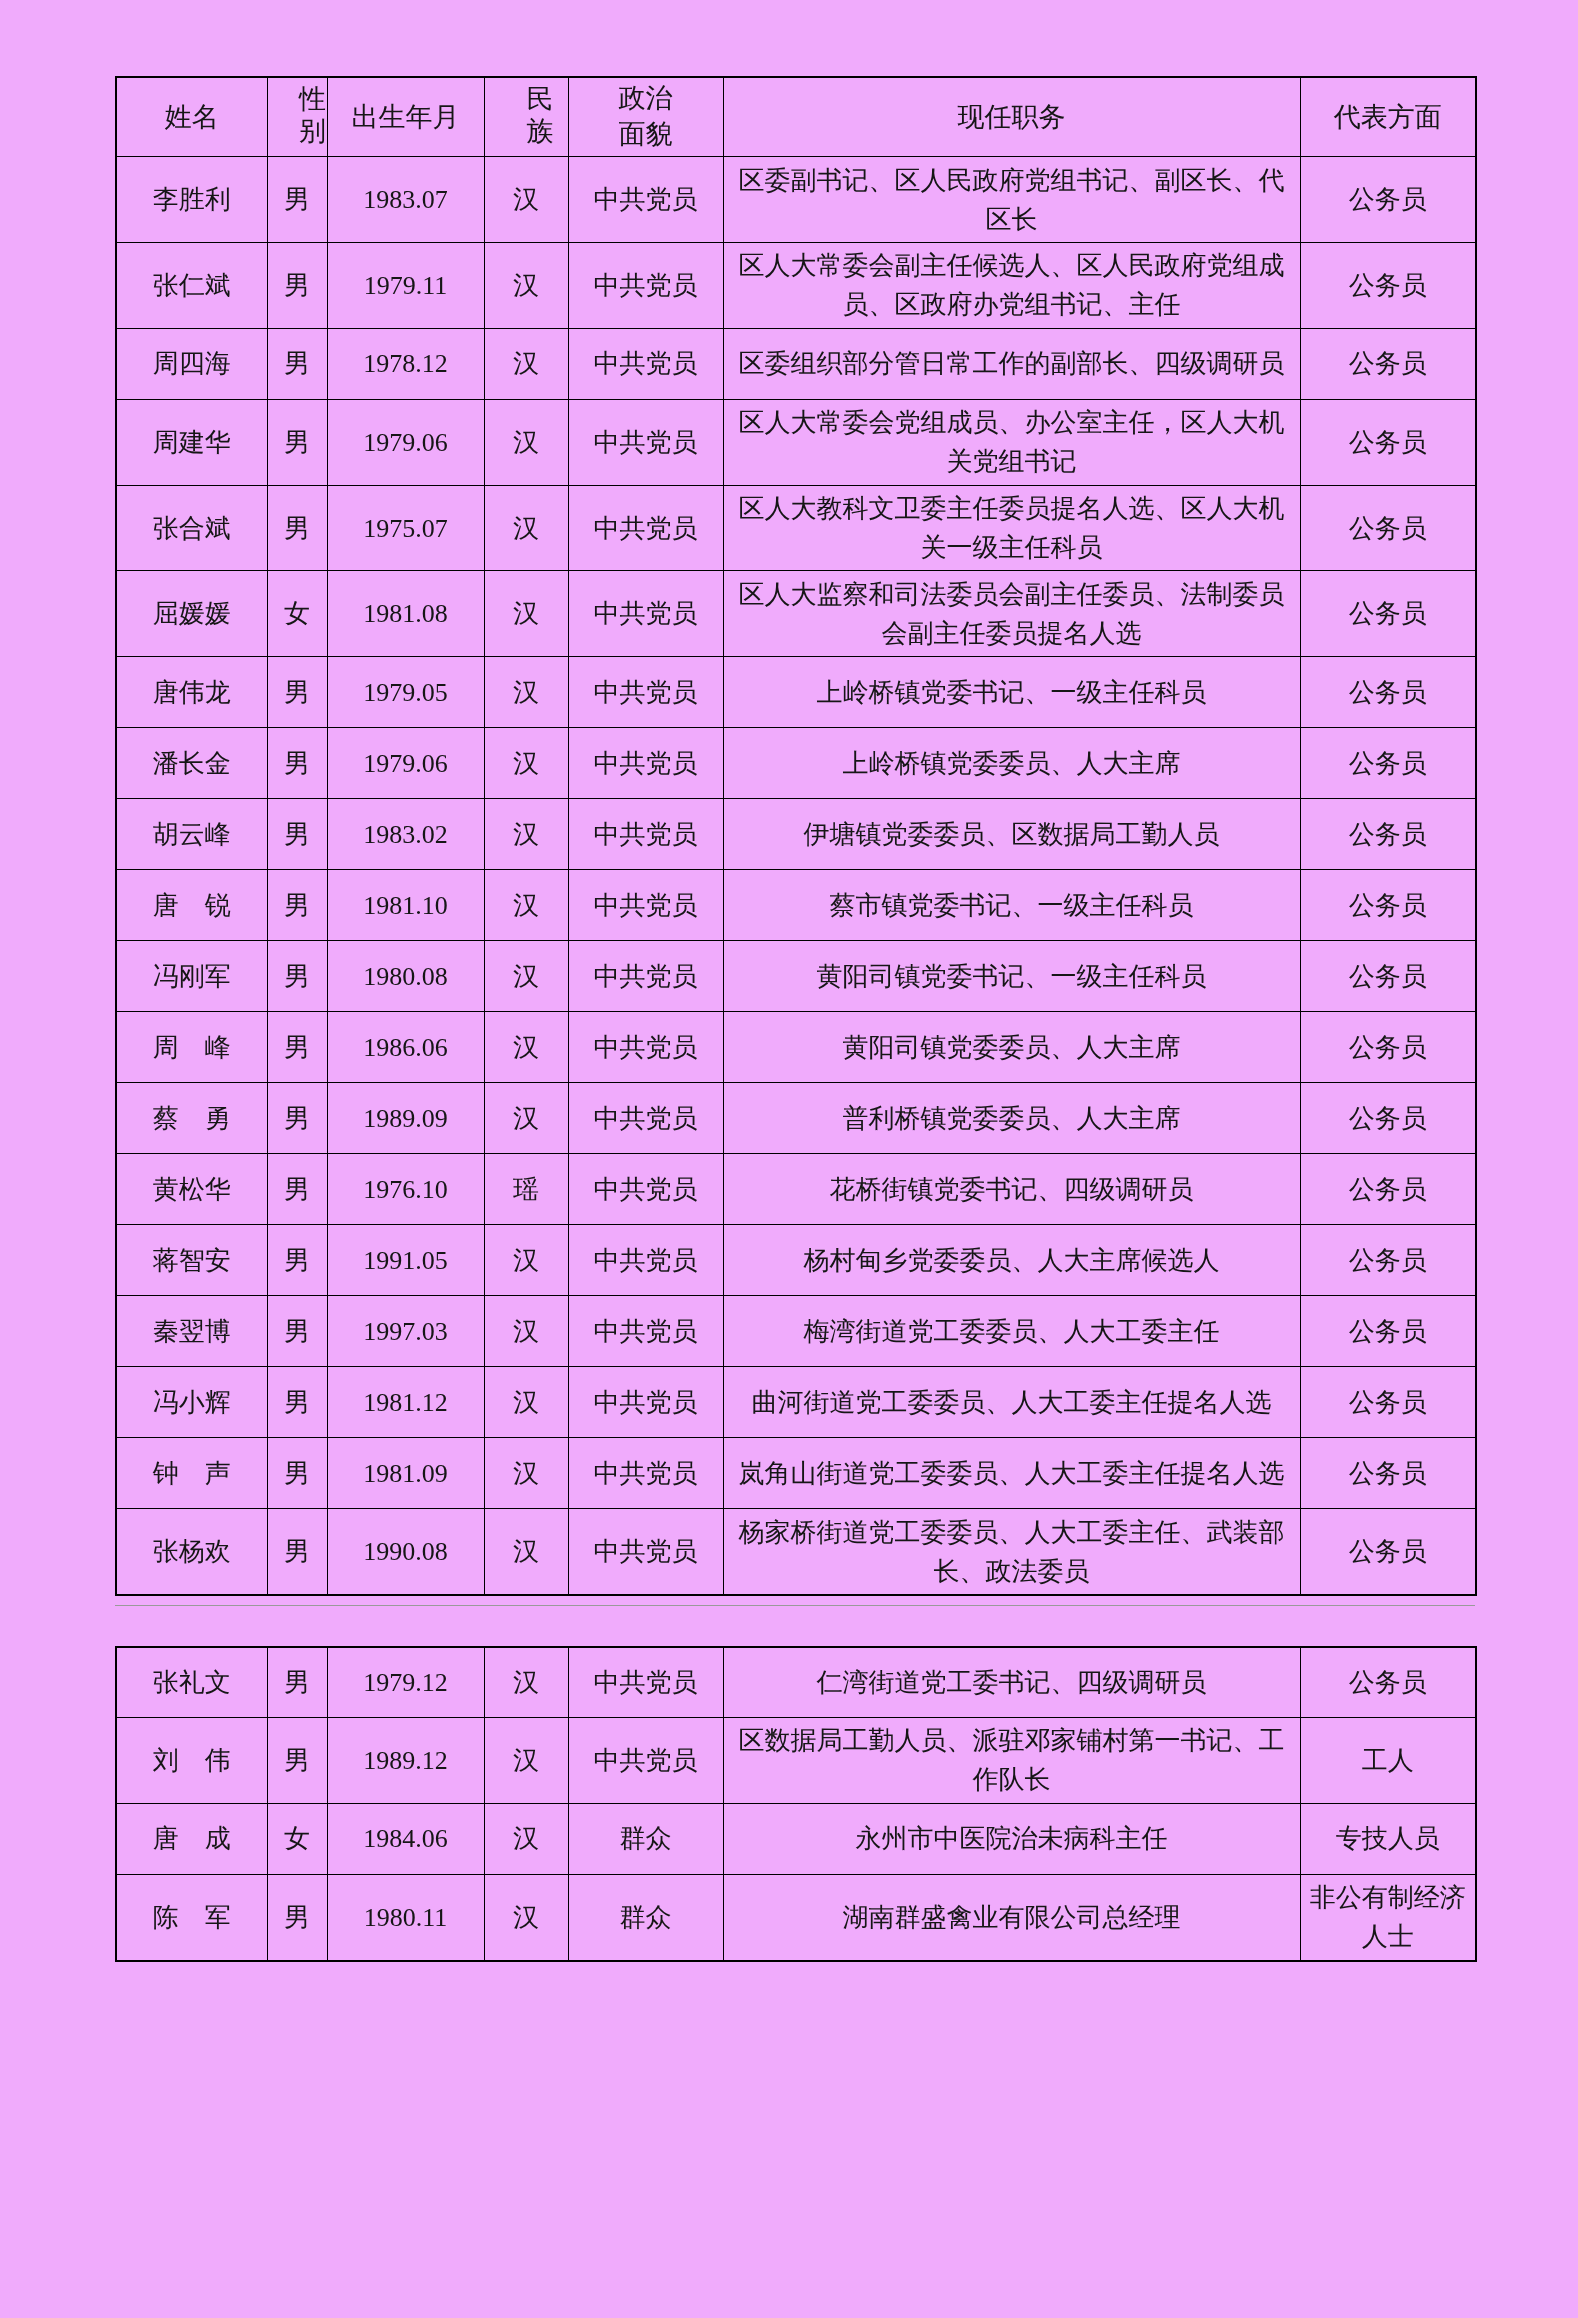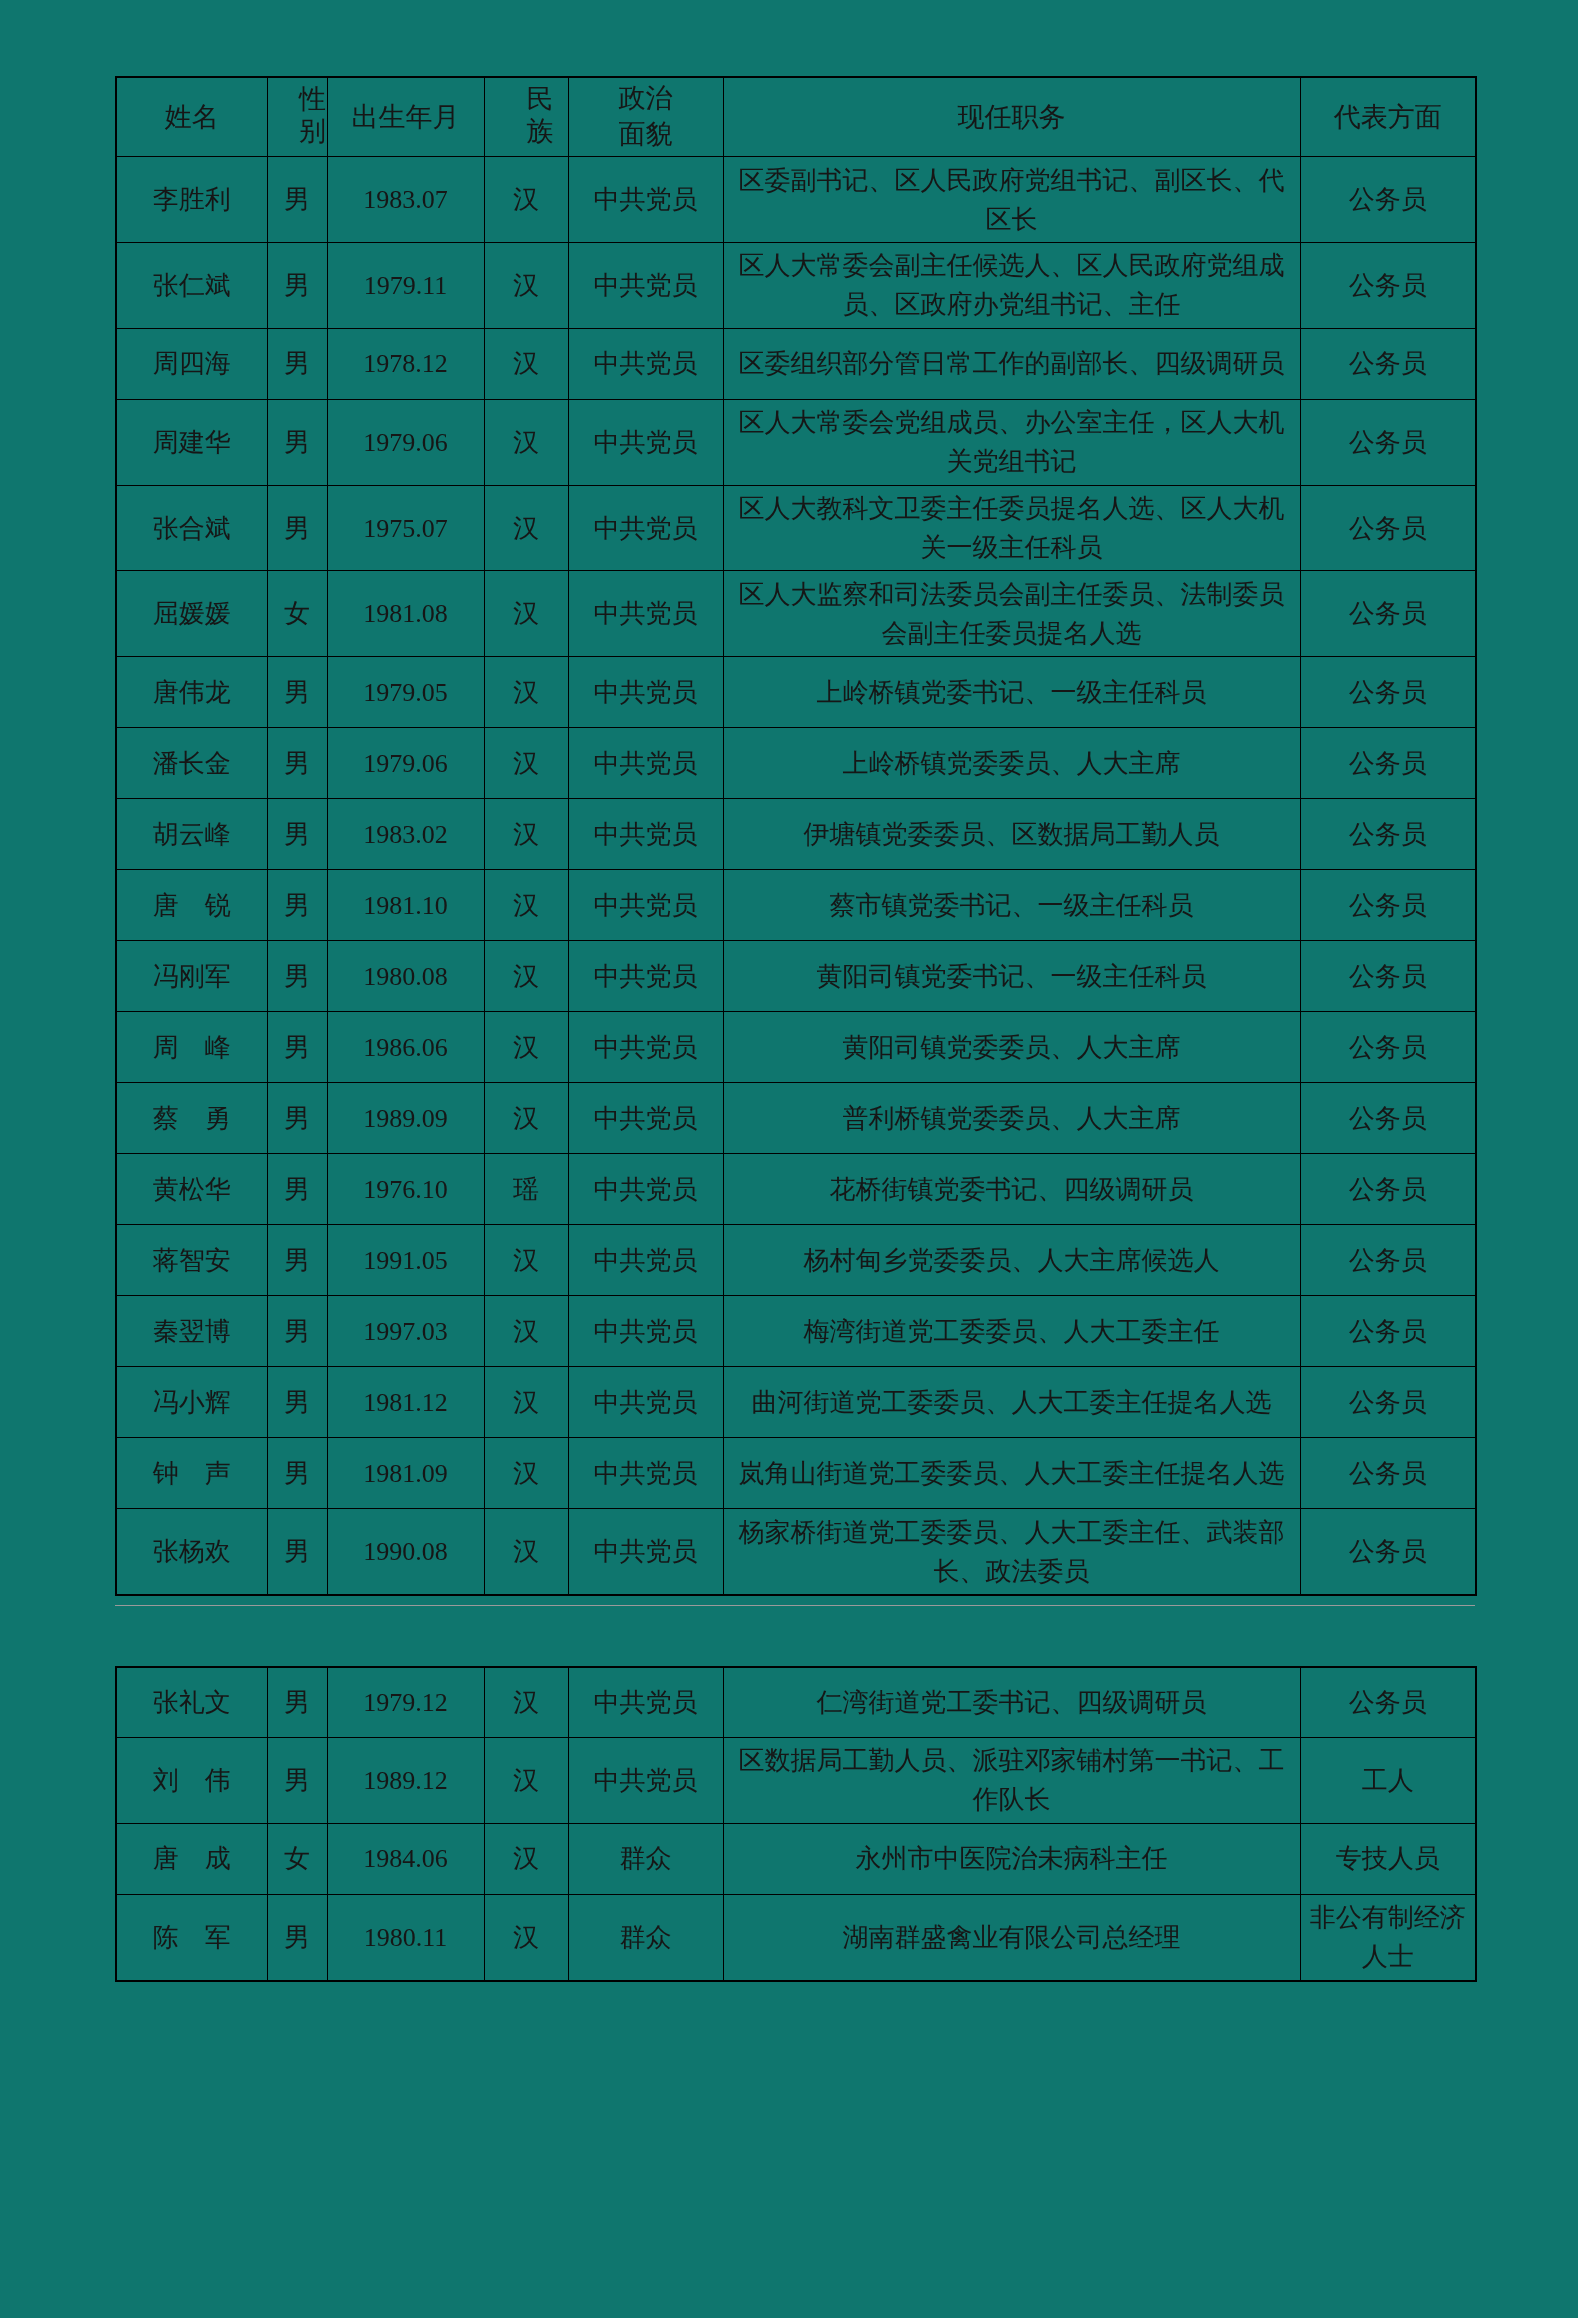--- a/index.html
+++ b/index.html
@@ -2,21 +2,21 @@
 <html style="font-size:13.8px"><head>
 <meta charset="utf-8">
 <style>
   * { box-sizing: border-box; }
   html, body { margin: 0; padding: 0; background: #e8e8e8; }
   .page {
     position: relative;
     width: 1579px;
     height: 2319px;
     margin: 0 auto;
-    background: #0f766e;
+    background: #f0abfc;
     overflow: hidden;
     font-family: "Liberation Serif", "DejaVu Serif", serif;
     color: #161616;
   }
   .content { padding: 76px 0 0 115px; }
 
   table.roster {
     border-collapse: collapse;
     table-layout: fixed;
     width: 1360px;
@@ -49,21 +49,21 @@
 
   .hdr-stack { display: inline-block; width: 1em;   line-height: 1.2; margin-left: 28px;  }
   .hdr-wrap2 { display: inline-block; width: 2.4em; line-height: 1.35; }
 
   .page-break-line {
     width: 1360px;
     height: 0;
     border-top: 0.9px solid #9a9a9a;
     margin-top: 8.6px;
   }
-  .table-slot.second { margin-top: 60px; }
+  .table-slot.second { margin-top: 40px; }
 </style>
 </head>
 <body>
 
 <div class="page">
   <div class="content">
     <div id="section-0" class="table-slot">
         <table class="roster">
           <colgroup>
             <col class="col-name">

